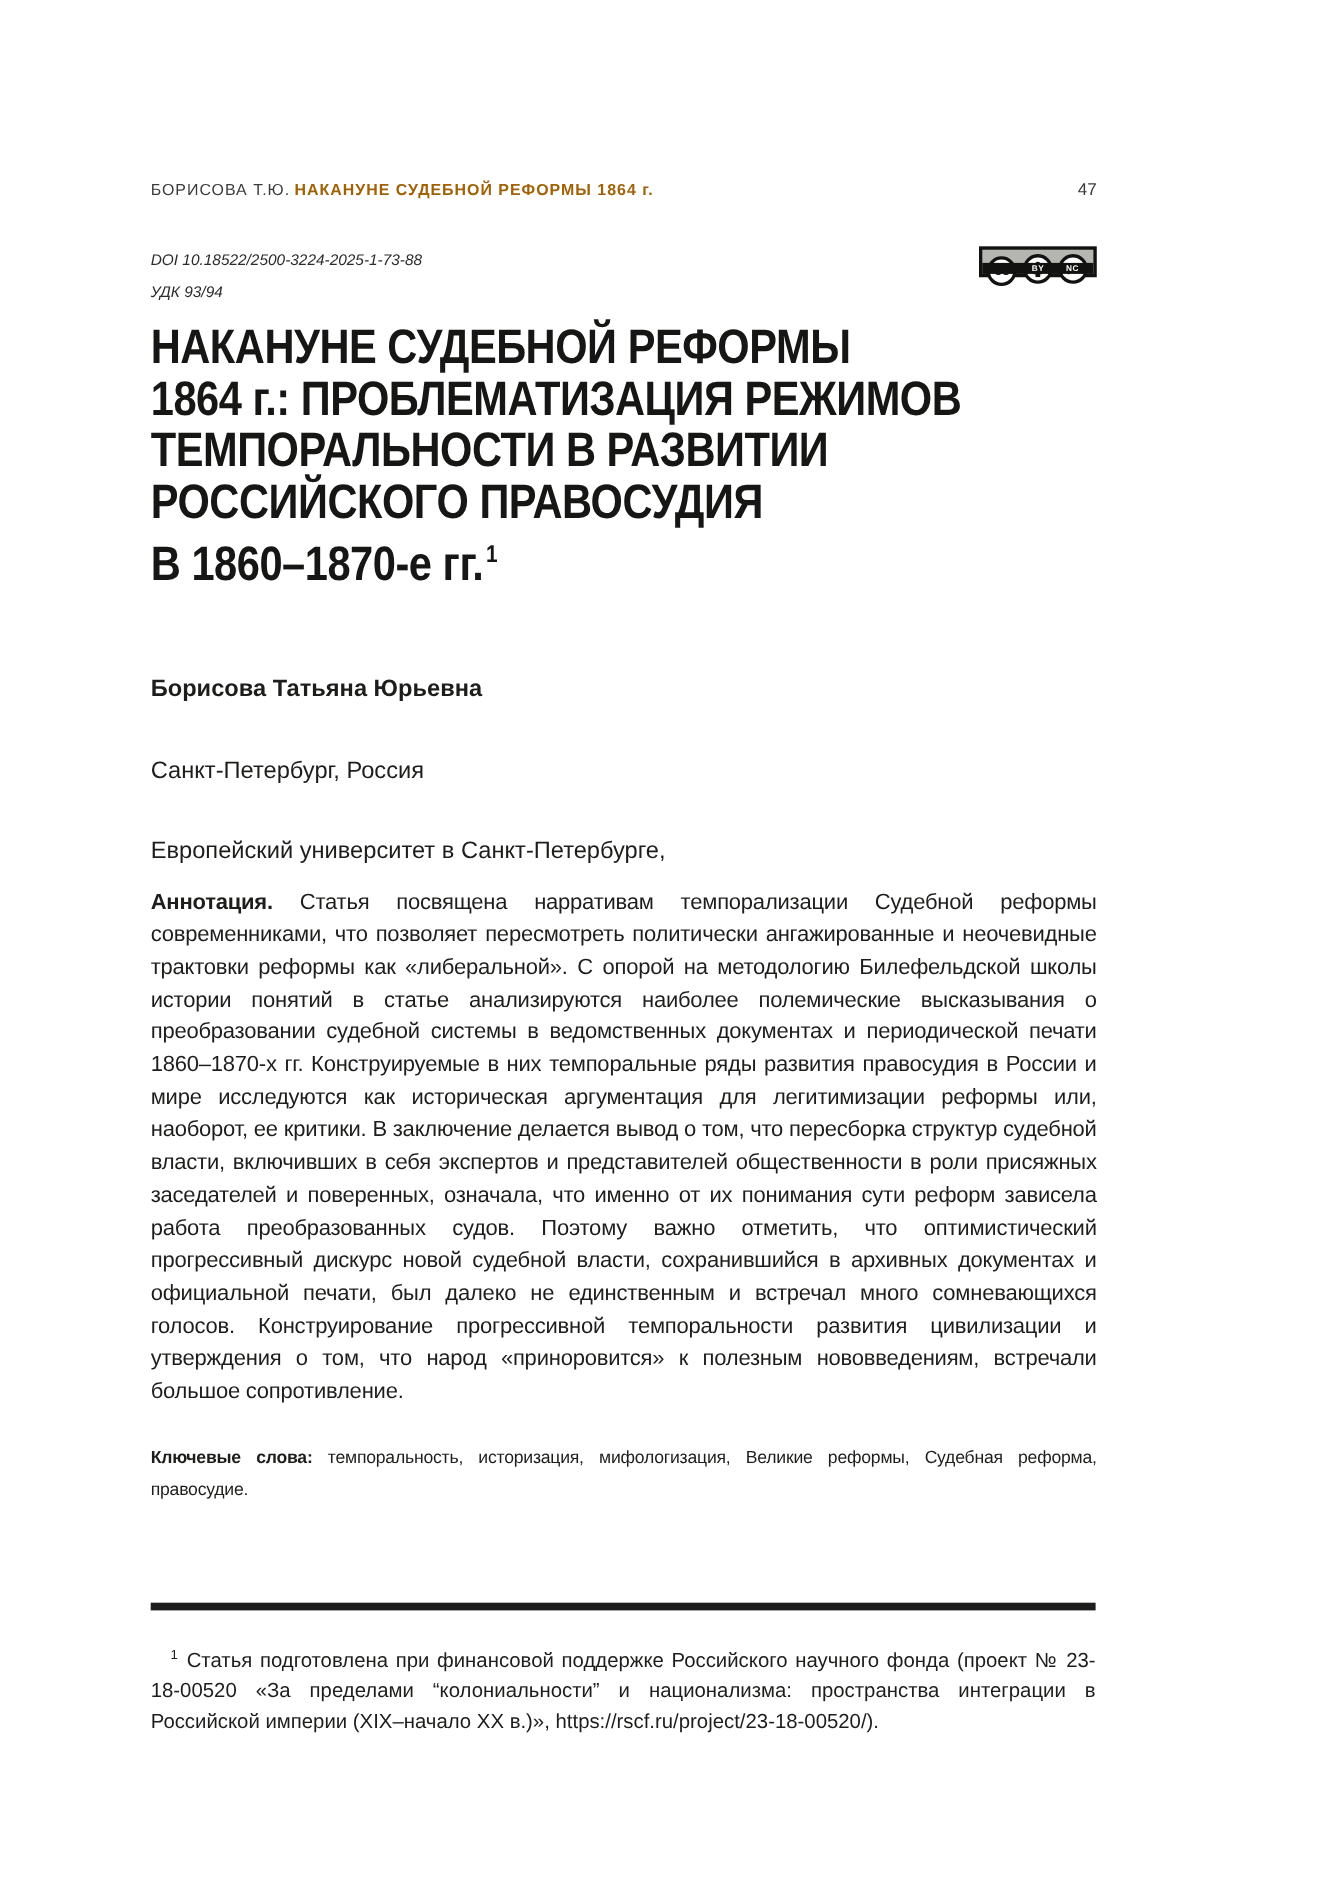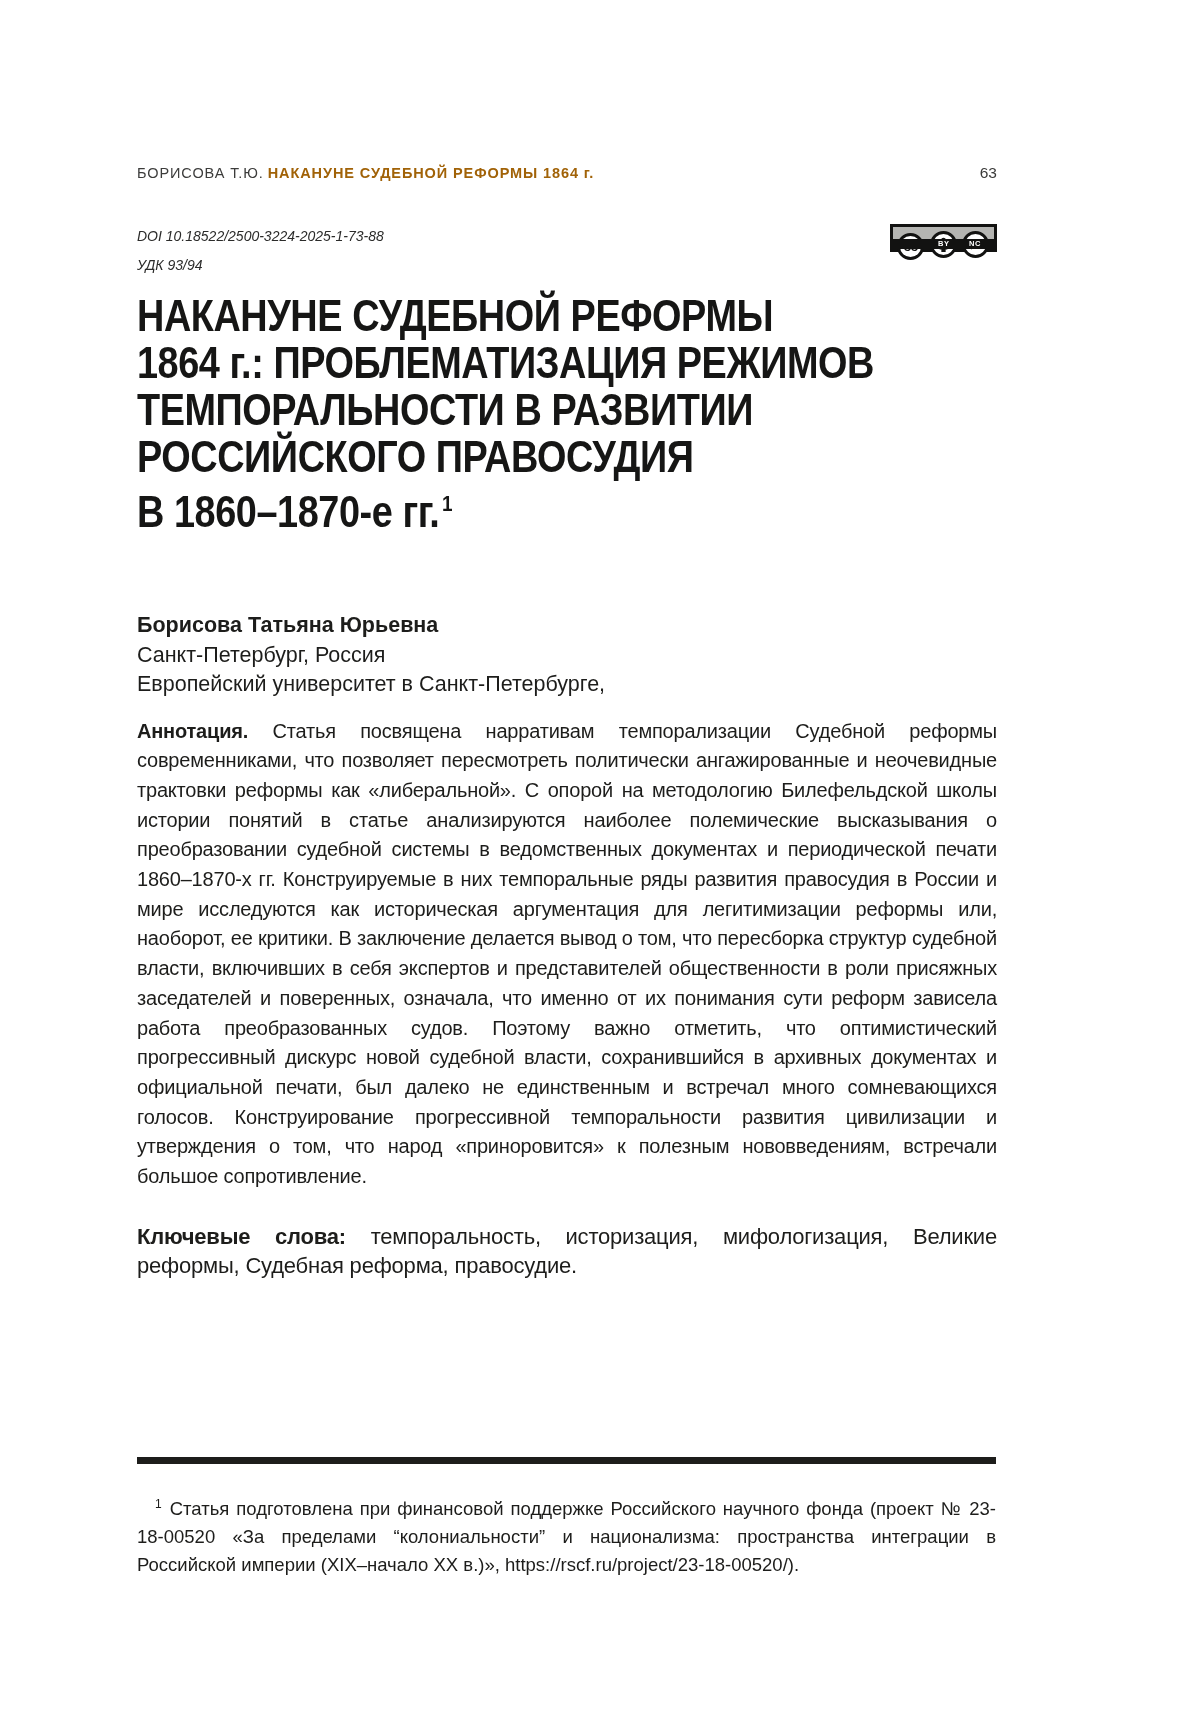--- a/index.html
+++ b/index.html
@@ -131,35 +131,35 @@
     margin-left: 3px;
   }
 
   
   .author-block {
     margin-top: 76px;
     font-size: 21.5px;
     line-height: 29.5px;
   }
   .author-name { font-weight: 700; }
-  .author-line { display: block; }
+  .author-line { display: block; margin-top: 44px; }
   .author-email { color: #1d1d1b; text-decoration: none; }
 
   
   .abstract {
     margin: 17px 0 0 0;
     font-size: 20px;
     line-height: 29.7px;
     text-align: justify;
     letter-spacing: -0.2px;
   }
   .para-label { font-weight: 700; }
   .keywords {
     margin: 30px 0 0 0;
-    font-size: 22px;
+    font-size: 16px;
     line-height: 29.7px;
     text-align: justify;
     letter-spacing: -0.2px;
   }
 
   
   .footnote-area {
     position: absolute;
     left: 137px;
     right: 204px;
@@ -187,21 +187,21 @@
 </head>
 <body>
 
 <div class="page">
 
   <div class="running-header">
     <div class="rh-left">
       <span class="rh-author">БОРИСОВА Т.Ю.</span>
       <span class="rh-title">НАКАНУНЕ СУДЕБНОЙ РЕФОРМЫ 1864 г.</span>
     </div>
-    <span class="rh-page">63</span>
+    <span class="rh-page">47</span>
   </div>
 
   <div class="meta-row">
     <div class="meta-ids">
       <div>DOI 10.18522/2500-3224-2025-1-73-88</div>
       <div>УДК 93/94</div>
     </div>
     <div class="cc-badge">
       <span class="cc-circle cc-c1">
         <span>CC</span>

